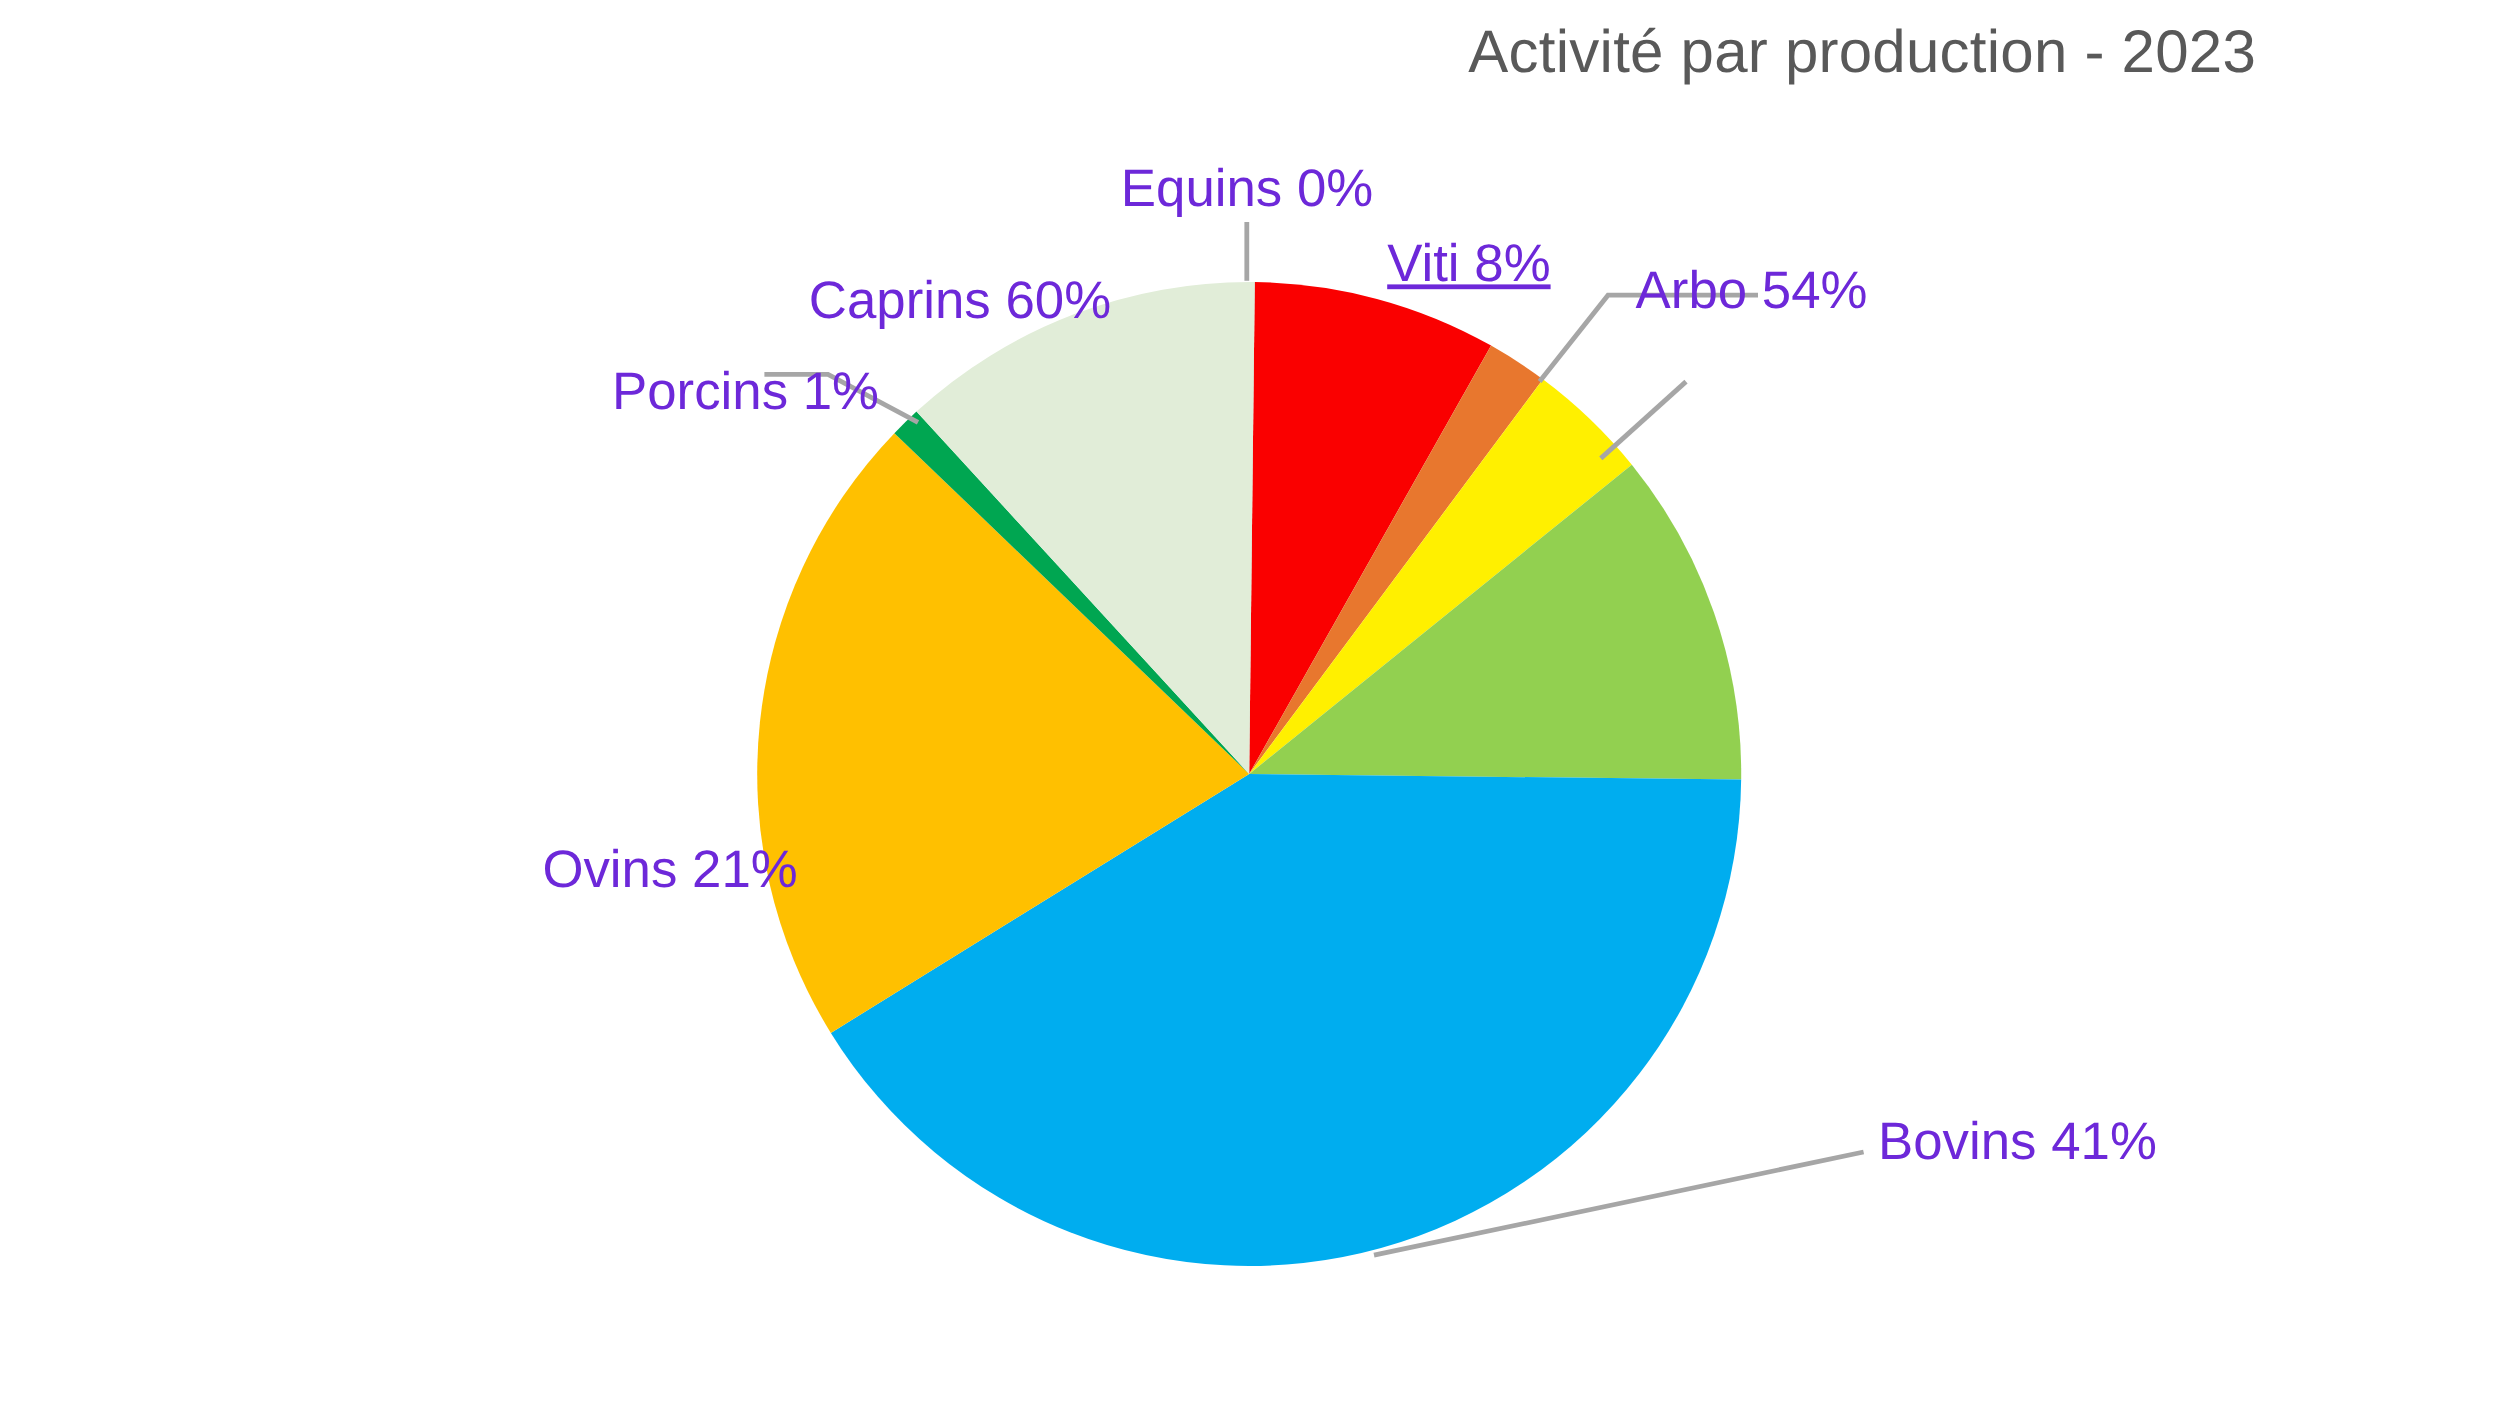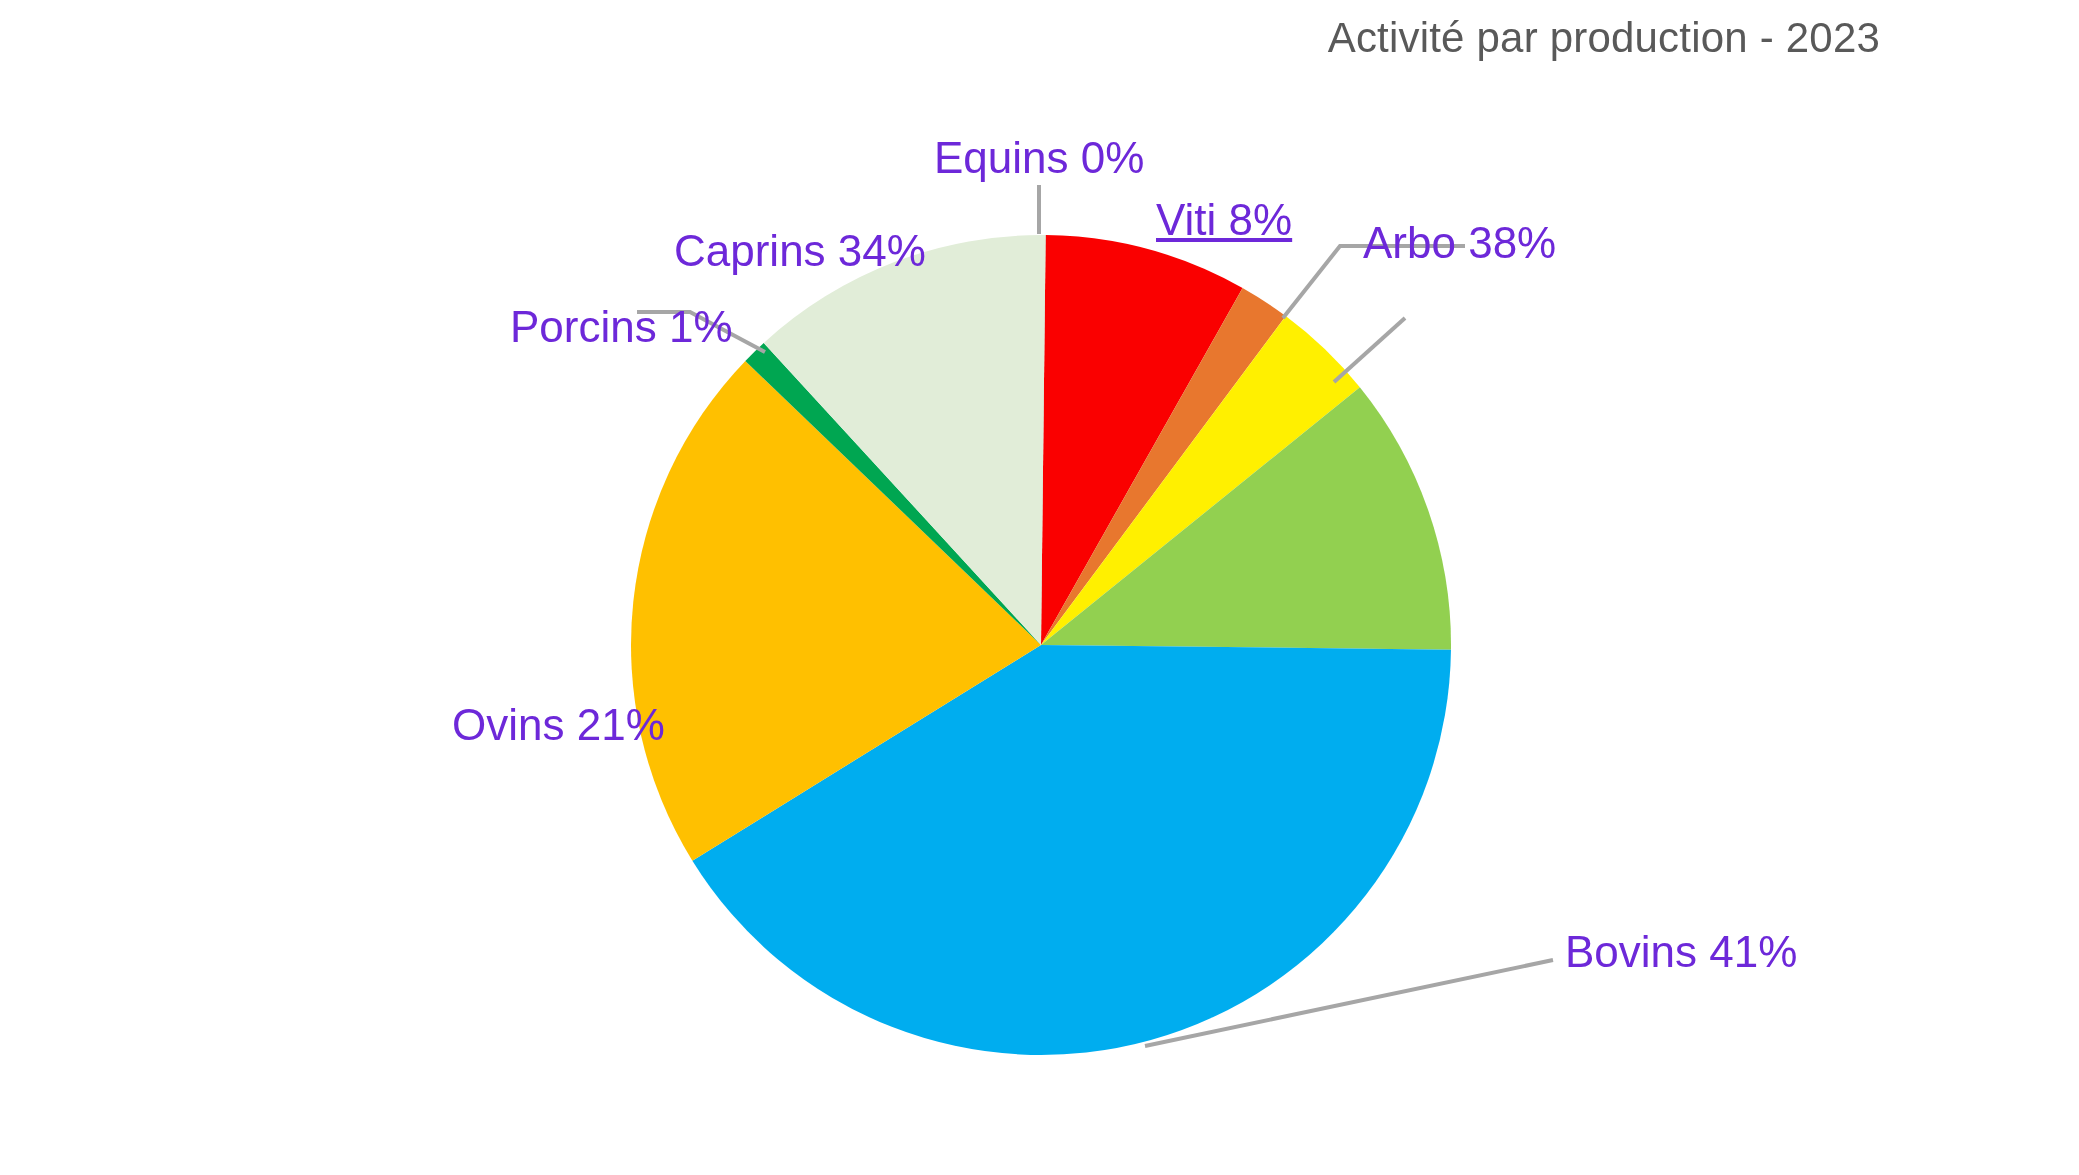--- a/index.html
+++ b/index.html
@@ -17,21 +17,21 @@
     height: 1175px;
     background: #ffffff;
     overflow: hidden;
   }
   #chart-title {
     position: absolute;
     left: 0;
     top: 14px;
     width: 1880px;
     text-align: right;
-    font-size: 42px;
+    font-size: 50px;
     font-weight: 400;
     color: #595959;
     letter-spacing: 0.2px;
     white-space: nowrap;
   }
   #pie-svg {
     position: absolute;
     left: 0;
     top: 0;
     width: 2079px;
@@ -77,19 +77,19 @@
         <polyline points="1039,234 1039,185" stroke="#a6a6a6"></polyline>
         <polyline points="1283,318 1340,246 1465,246" stroke="#a6a6a6"></polyline>
         <polyline points="1334,382 1405,318" stroke="#a6a6a6"></polyline>
         <polyline points="1145,1046 1553,960" stroke="#a6a6a6"></polyline>
         <polyline points="765,352 690,312 637,312" stroke="#a6a6a6"></polyline>
       </g>
   </svg>
 
   <div class="slice-label lbl-equins">Equins 0%</div>
   <div class="slice-label lbl-viti">Viti 8%</div>
-  <div class="slice-label lbl-arbo">Arbo 38%</div>
+  <div class="slice-label lbl-arbo">Arbo 54%</div>
   <div class="slice-label lbl-bovins">Bovins 41%</div>
   <div class="slice-label lbl-ovins">Ovins 21%</div>
   <div class="slice-label lbl-porcins">Porcins 1%</div>
-  <div class="slice-label lbl-caprins">Caprins 34%</div>
+  <div class="slice-label lbl-caprins">Caprins 60%</div>
 
 </div>
 
 </body></html>

